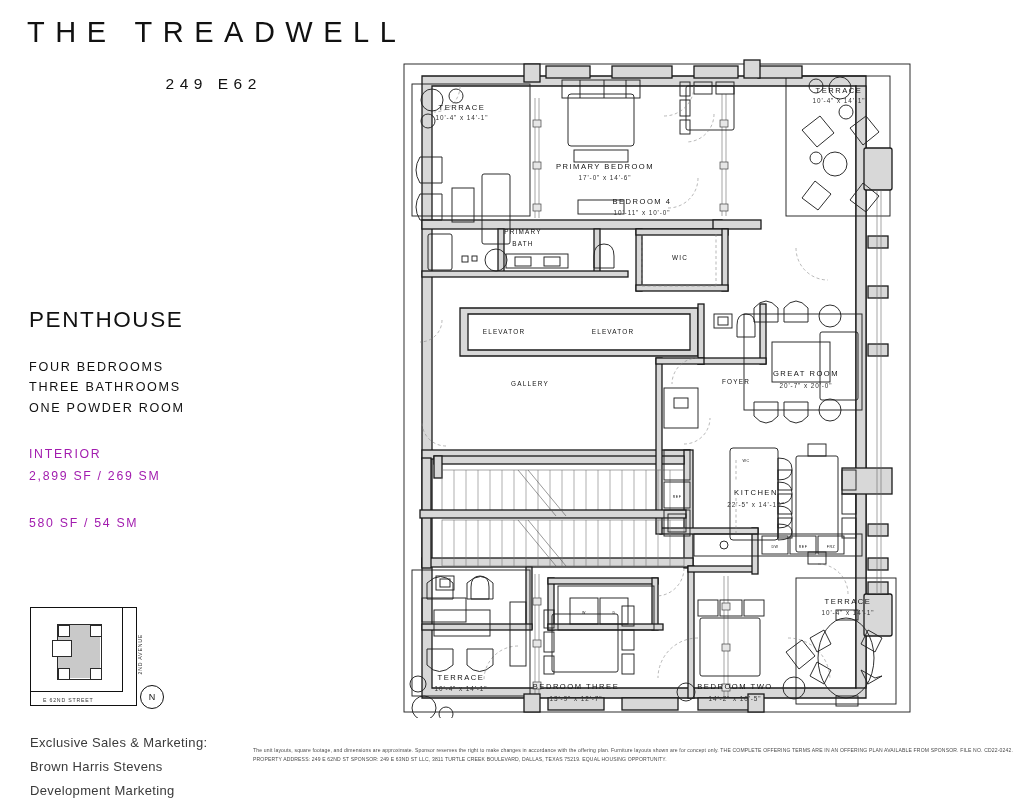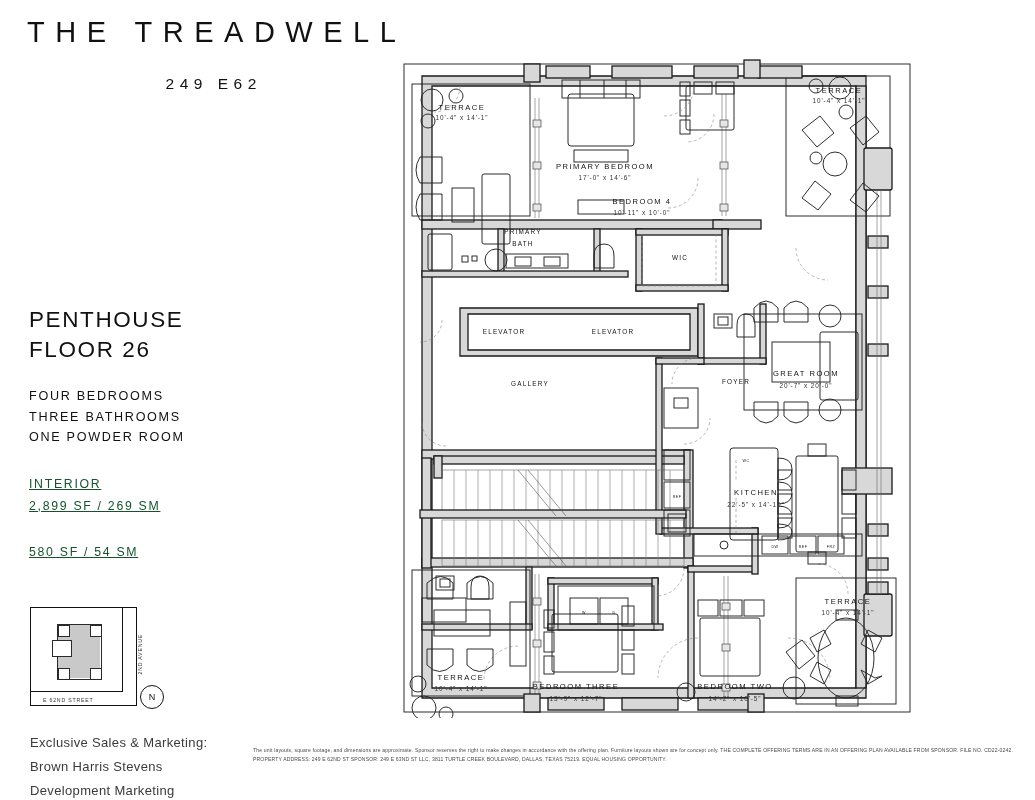--- a/index.html
+++ b/index.html
@@ -11,21 +11,21 @@
   #brand{position:absolute;left:27px;top:18px;}
   #brand .name{font-size:29px;letter-spacing:10.5px;font-weight:400;color:#111;
                white-space:nowrap;line-height:1;}
   #brand .addr{font-size:15.5px;letter-spacing:5.5px;color:#111;margin-top:28px;
                text-align:center;padding-right:6px;}
 
   #unitinfo{position:absolute;left:29px;top:305px;width:250px;}
   #unitinfo .ph{font-size:22.5px;letter-spacing:1.6px;line-height:1.32;color:#111;}
   #unitinfo .specs{margin-top:22px;font-size:12.6px;letter-spacing:1.7px;
                    line-height:1.63;color:#111;}
-  #unitinfo .blk{margin-top:27px;font-size:12.3px;letter-spacing:1.7px;line-height:1.6;color:#14532d;text-decoration:underline;}
+  #unitinfo .blk{margin-top:27px;font-size:12.3px;letter-spacing:1.7px;line-height:1.6;color:#a21caf;}
   #unitinfo .blk .lbl{margin-bottom:2px;}
 
   
   #keymap{position:absolute;left:30px;top:607px;width:105px;height:97px;
           border:1px solid #111;background:#fff;}
   #keymap .inner{position:absolute;left:0;top:0;right:13px;bottom:13px;
                  border-right:1px solid #111;border-bottom:1px solid #111;}
   #keymap .slab{position:absolute;left:27px;top:17px;width:42px;height:53px;background:#c9c9c9;}
   #keymap .notch{position:absolute;background:#fff;border:1px solid #2a2a2a;}
   #keymap .n1{left:27px;top:17px;width:10px;height:10px;}
@@ -66,21 +66,20 @@
 <div id="page">
 
   <div id="brand">
     <div class="name">THE TREADWELL</div>
     <div class="addr">249 E62</div>
   </div>
 
   <div id="unitinfo">
     <div class="ph">
       <div>PENTHOUSE</div>
-      <div>FLOOR 26</div>
     </div>
     <div class="specs">
       <div>FOUR BEDROOMS</div>
       <div>THREE BATHROOMS</div>
       <div>ONE POWDER ROOM</div>
     </div>
     <div class="blk">
       <div class="lbl">INTERIOR</div>
       <div>2,899 SF / 269 SM</div>
     </div>

